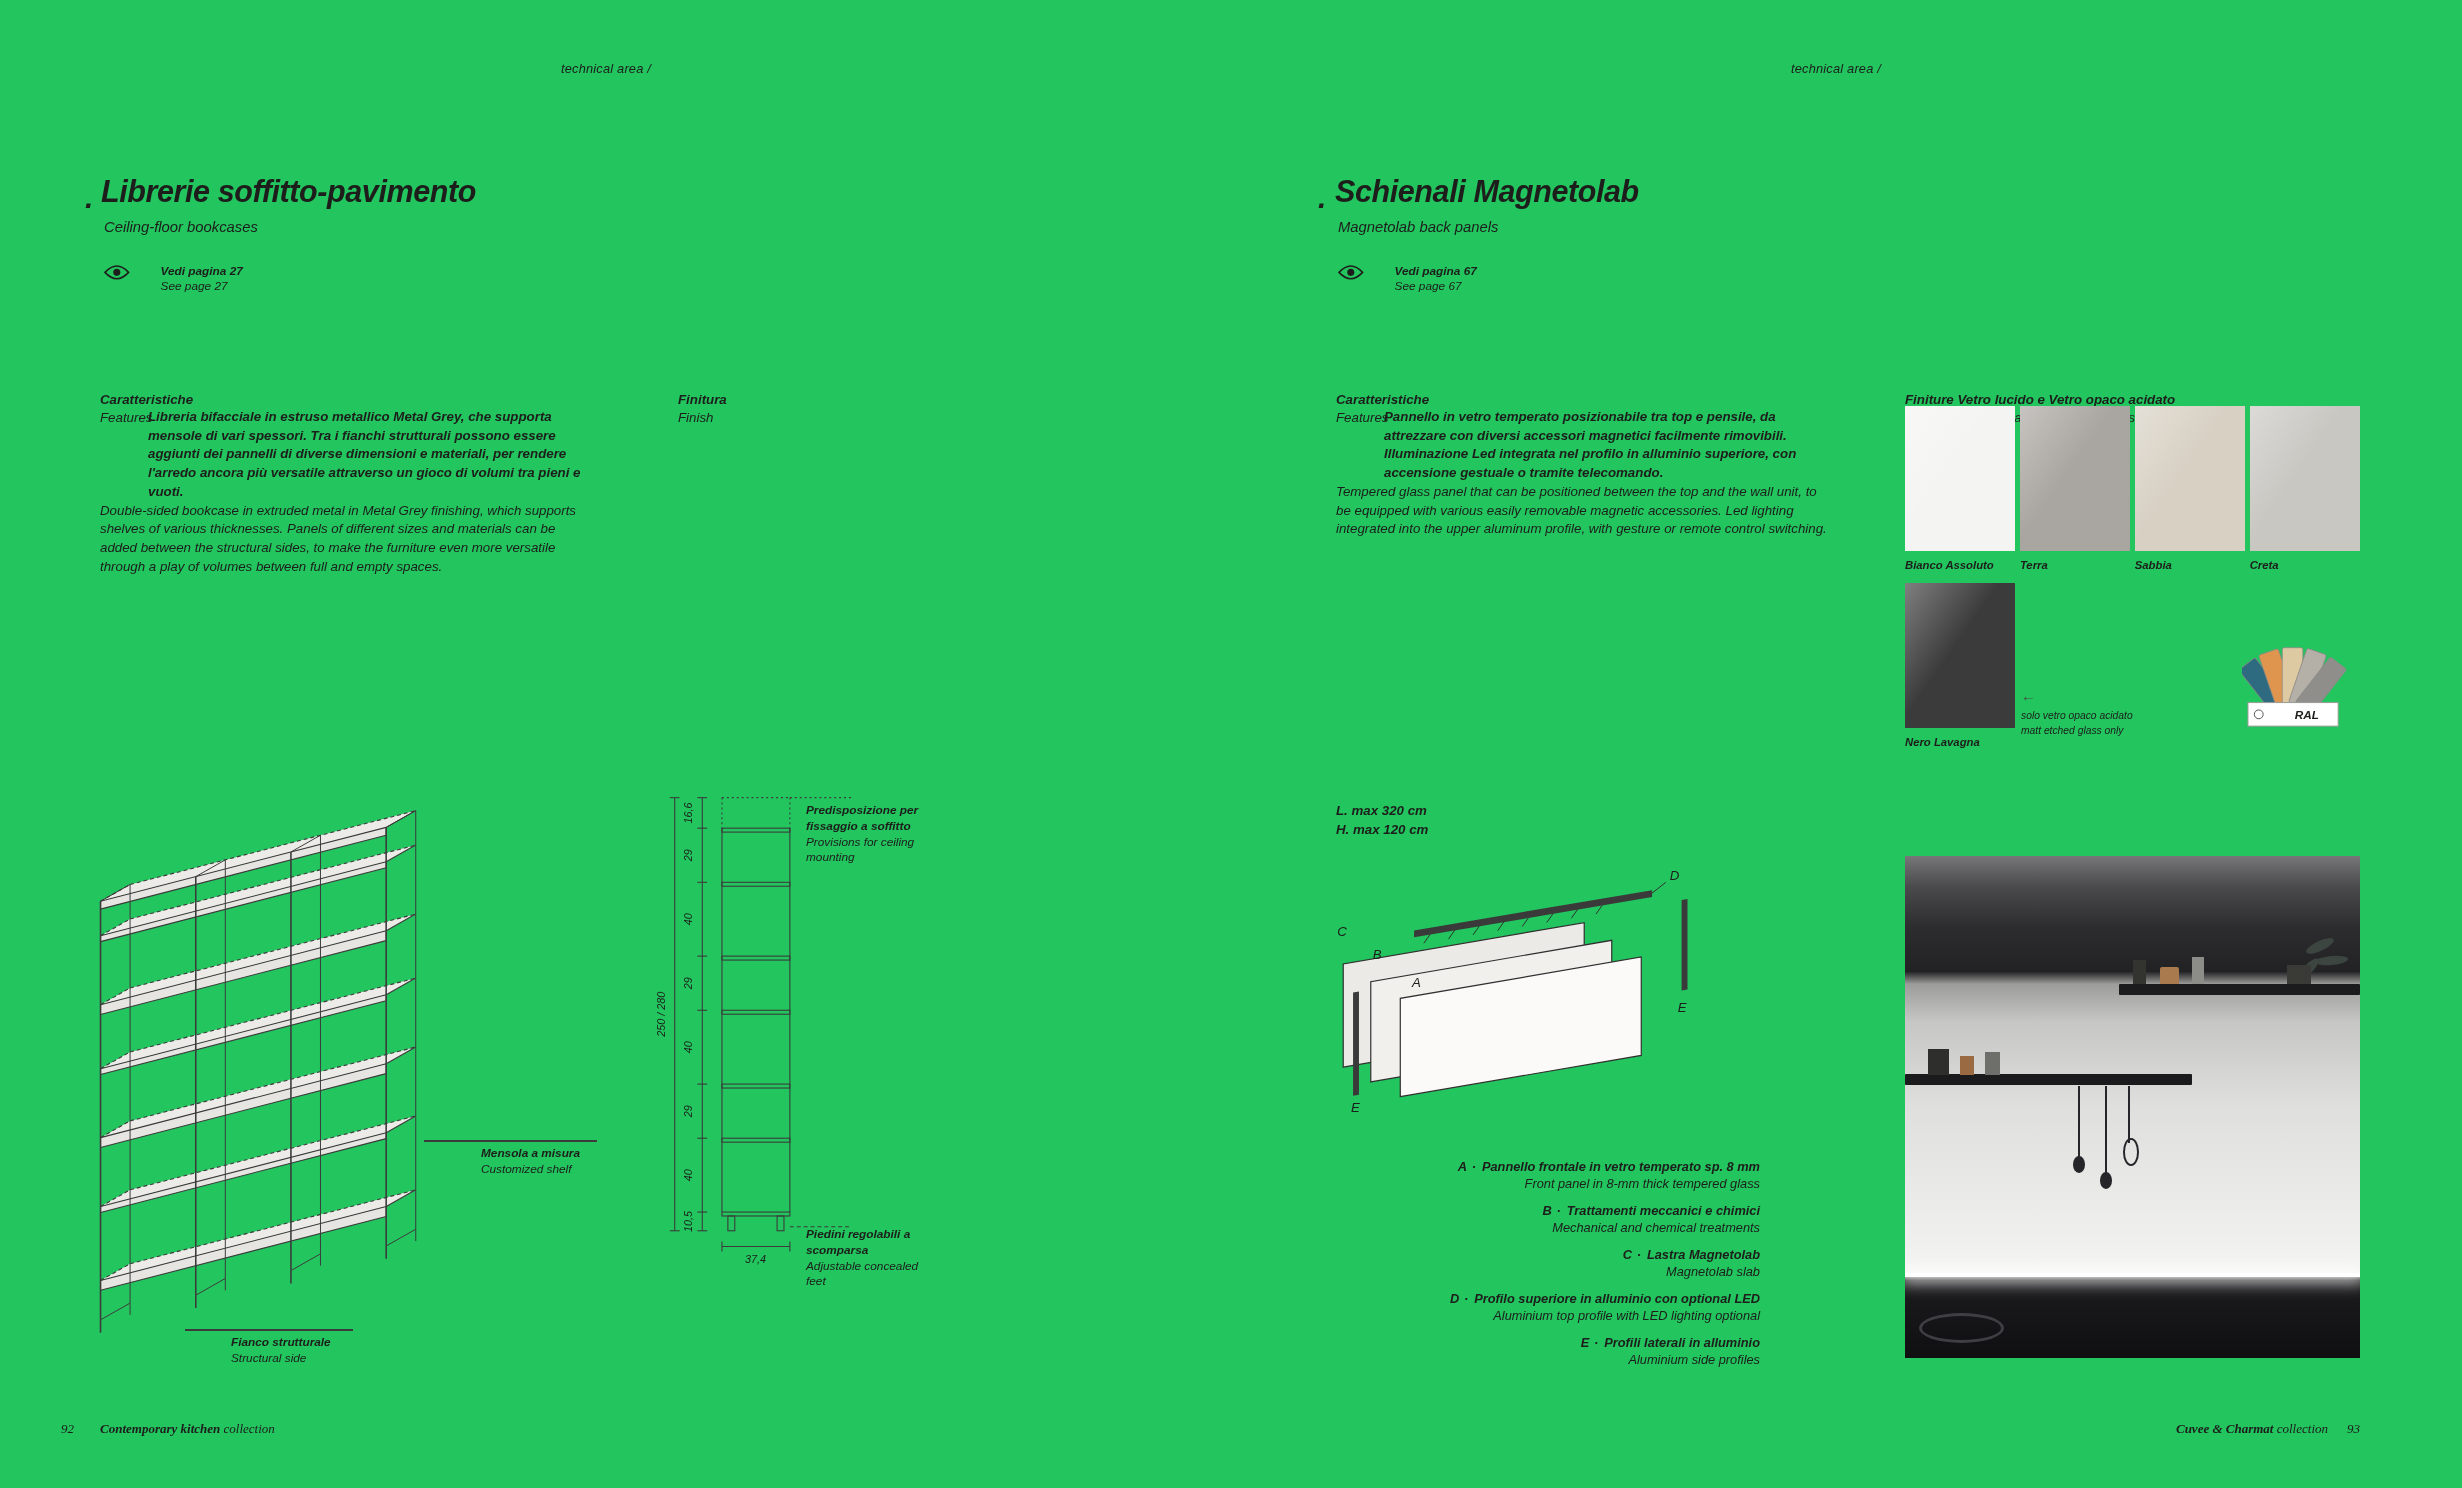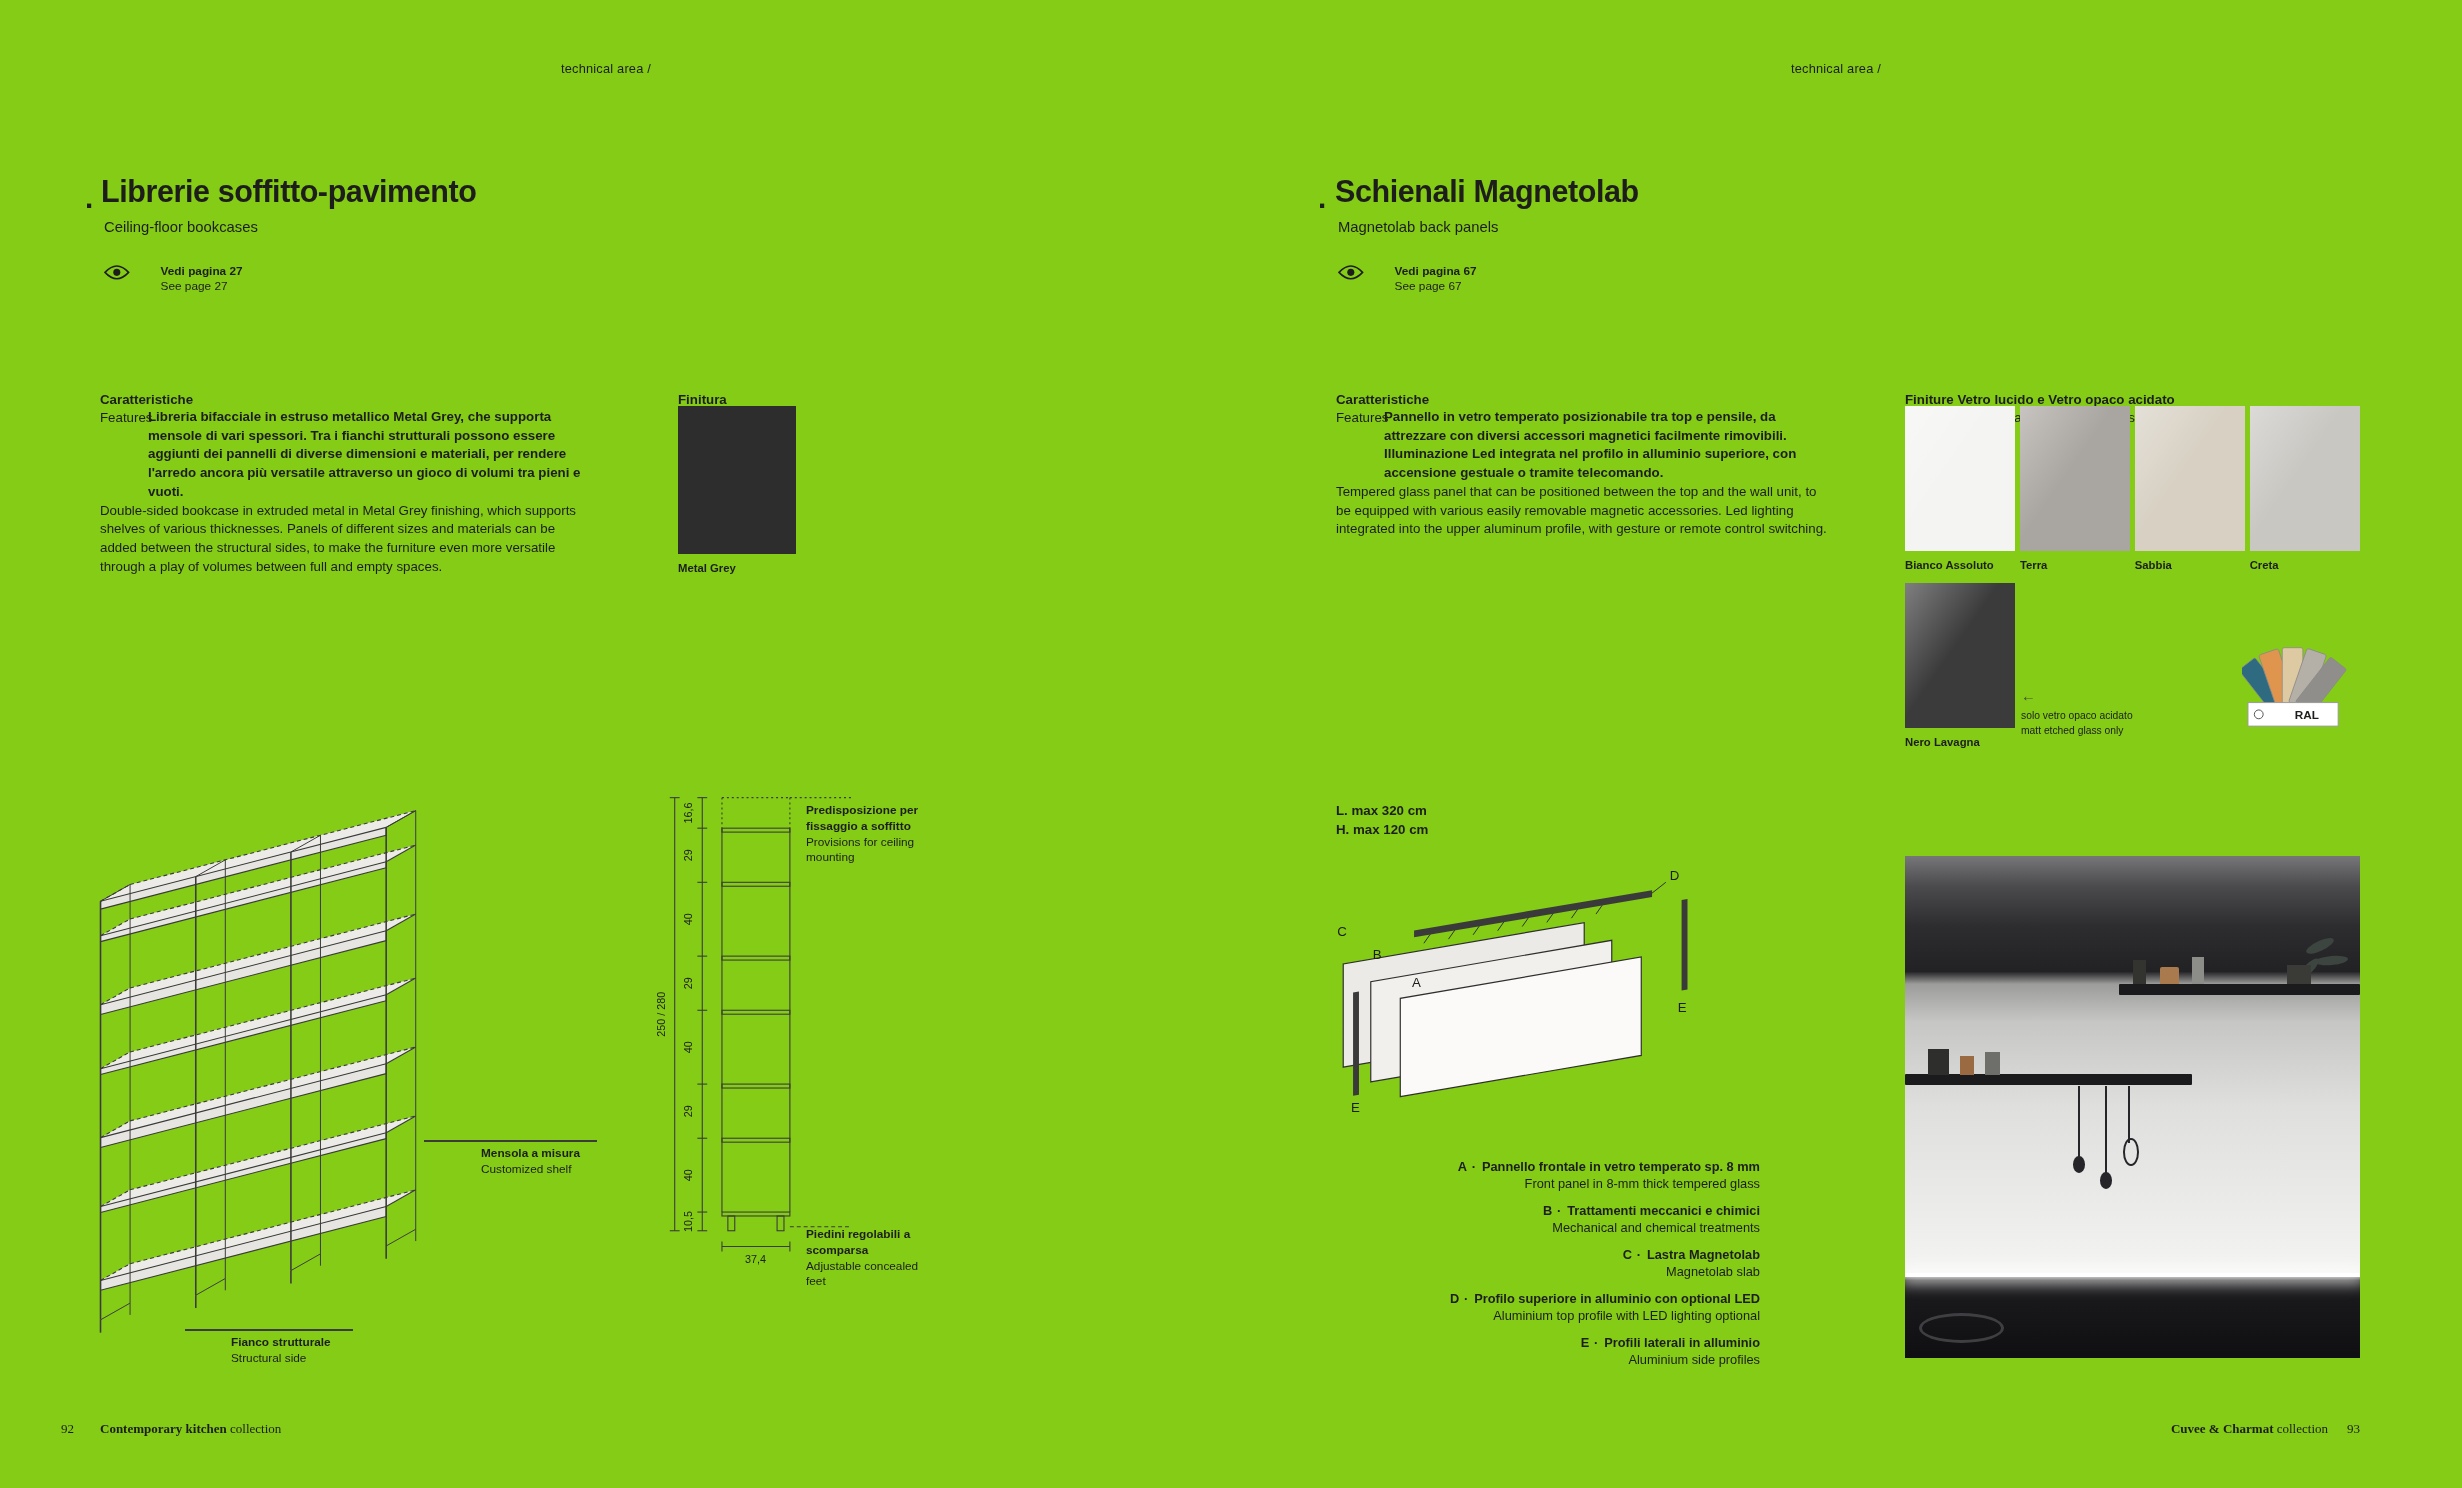--- a/index.html
+++ b/index.html
@@ -1,20 +1,20 @@
 <!DOCTYPE html>
 <html><head>
 <meta charset="utf-8">
 <style>
   * { box-sizing: border-box; margin: 0; padding: 0; }
   html,body { background:#e4e3e0; }
   .spread {
     position: relative; width: 2463px; height: 1488px;
-    background: #84cc16; overflow: hidden;
-    font-family: "Liberation Sans", sans-serif; color: #1d1d1b;
+    background: #22c55e; overflow: hidden;
+    font-family: "Liberation Sans", sans-serif; color: #1d1d1b; font-style: italic;
   }
   .abs { position: absolute; }
   .tech-header { font-size: 12.8px; letter-spacing: 0.2px; }
   .title-bullet { font-size: 29.6px; font-weight: 700; line-height: 29.6px; }
   .title { font-size: 30.5px; font-weight: 700; letter-spacing: -0.4px; line-height: 33px; }
   .subtitle { font-size: 14.8px; }
   .see-row { display: flex; gap: 31px; align-items: flex-start; }
   .see-text { display: flex; flex-direction: column; line-height: 14.8px; }
   .see-it { font-weight: 700; font-size: 11.8px; }
   .see-en { font-size: 11.8px; }
@@ -96,24 +96,20 @@
   </div>
   <div class="abs body-col" style="left:100px; top:408px; width:493px">
     <div class="body-it">Libreria bifacciale in estruso metallico Metal Grey, che supporta mensole di vari spessori. Tra i fianchi strutturali possono essere aggiunti dei pannelli di diverse dimensioni e materiali, per rendere l'arredo ancora più versatile attraverso un gioco di volumi tra pieni e vuoti.</div>
     <div class="body-en">Double-sided bookcase in extruded metal in Metal Grey finishing, which supports shelves of various thicknesses. Panels of different sizes and materials can be added between the structural sides, to make the furniture even more versatile through a play of volumes between full and empty spaces.</div>
   </div>
 
   <div class="abs sec-h" style="left:678px; top:355px">
     <span class="it">Finitura</span>
     <span class="en">Finish</span>
   </div>
-  <div class="abs" style="left:678px; top:406px">
-    <div style="width: 118px; height: 148px; background: rgb(45, 45, 45);"></div>
-    <div class="swatch-label">Metal Grey</div>
-  </div>
 
   <svg class="abs" style="left:69px; top:780px" width="394" height="601" viewBox="0 0 400 610">
     <g stroke="#3b3b3b" stroke-width="1.1">
 
       <polygon points="32,508 322,433 352,416 62,491" fill="#ecebe7" stroke="none"></polygon>
       <polygon points="32,508 322,433 322,443 32,518" fill="#e6e5e1" stroke="none"></polygon>
       <line x1="32" y1="508" x2="322" y2="433"></line>
         <line x1="32" y1="518" x2="322" y2="443"></line>
       <line x1="32" y1="508" x2="32" y2="518"></line>
         <line x1="322" y1="433" x2="322" y2="443"></line>

